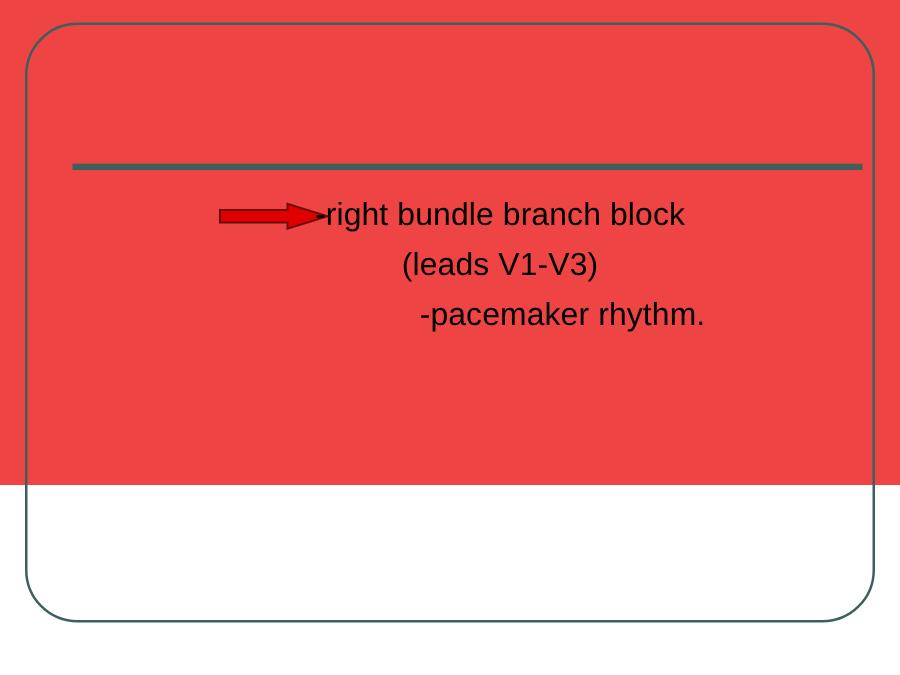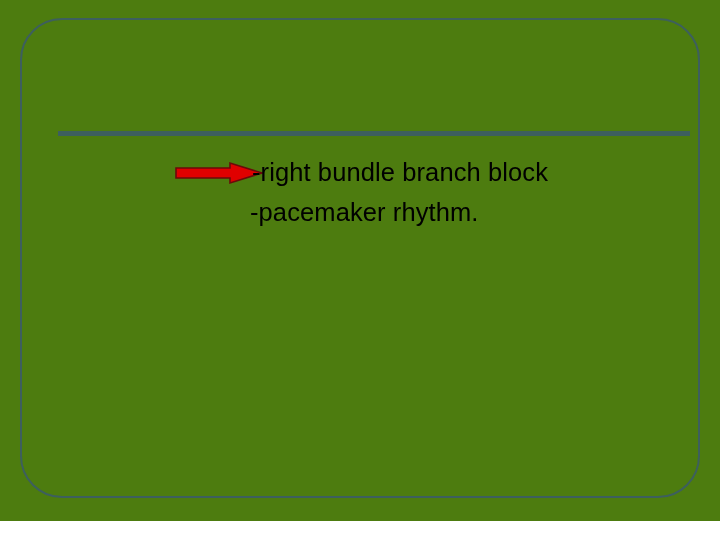--- a/index.html
+++ b/index.html
@@ -10,22 +10,22 @@
     width: 720px;
     height: 540px;
     background: #ffffff;
     font-family: "Liberation Sans", sans-serif;
     overflow: hidden;
   }
 
   #slide {
     position: relative;
     width: 720px;
-    height: 521px;
-    background: #4d7c0f;
+    height: 388px;
+    background: #ef4444;
   }
 
   
   #slide-frame {
     position: absolute;
     left: 20px;
     top: 18px;
     width: 680px;
     height: 480px;
     box-sizing: border-box;
@@ -54,21 +54,21 @@
     font-size: 25.5px;
     line-height: 40px;
     color: #000000;
     letter-spacing: 0.1px;
     white-space: nowrap;
   }
   #body-text .line {
     display: block;
   }
   #body-text .line.line-left {
-    text-align: left;
+    text-align: center;
     padding-left: 100px;
   }
 
   
   #red-arrow {
     position: absolute;
     left: 174px;
     top: 160px;
     width: 90px;
     height: 26px;
@@ -87,16 +87,17 @@
   <div id="title-rule"></div>
 
   <div id="red-arrow">
     <svg width="90" height="26" viewBox="0 0 90 26" xmlns="http://www.w3.org/2000/svg">
       <polygon points="2,8 56,8 56,3 88,13 56,23 56,18 2,18" fill="#E00000" stroke="#6b0a0a" stroke-width="1.6" stroke-linejoin="miter"></polygon>
     </svg>
   </div>
 
   <div id="body-text">
     <span class="line">-right bundle branch block</span>
+    <span class="line">(leads V1-V3)</span>
     <span class="line line-left">-pacemaker rhythm.</span>
   </div>
 
 </div>
 
 </body></html>

